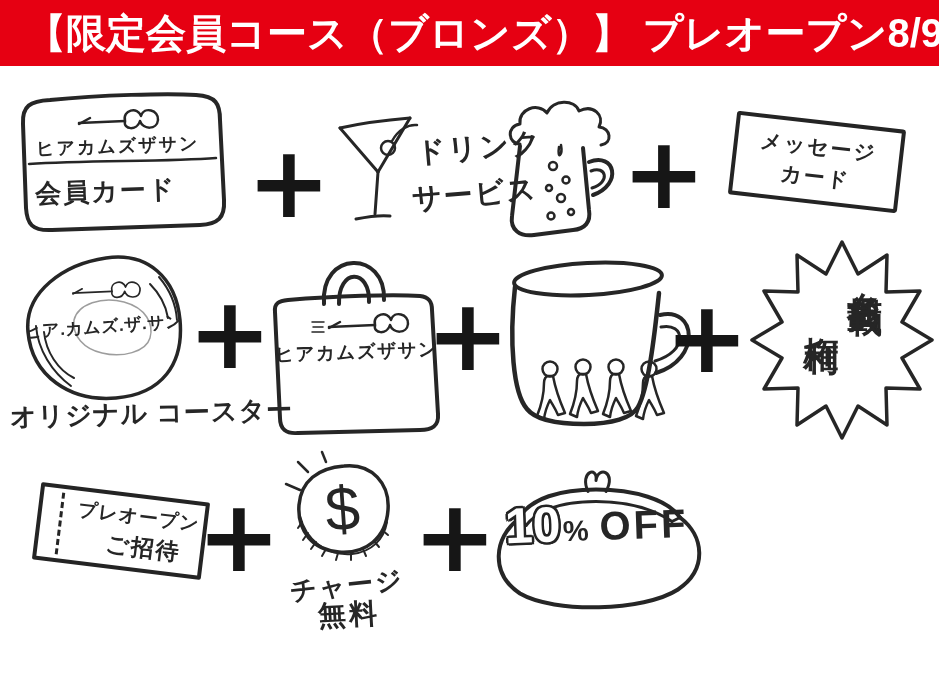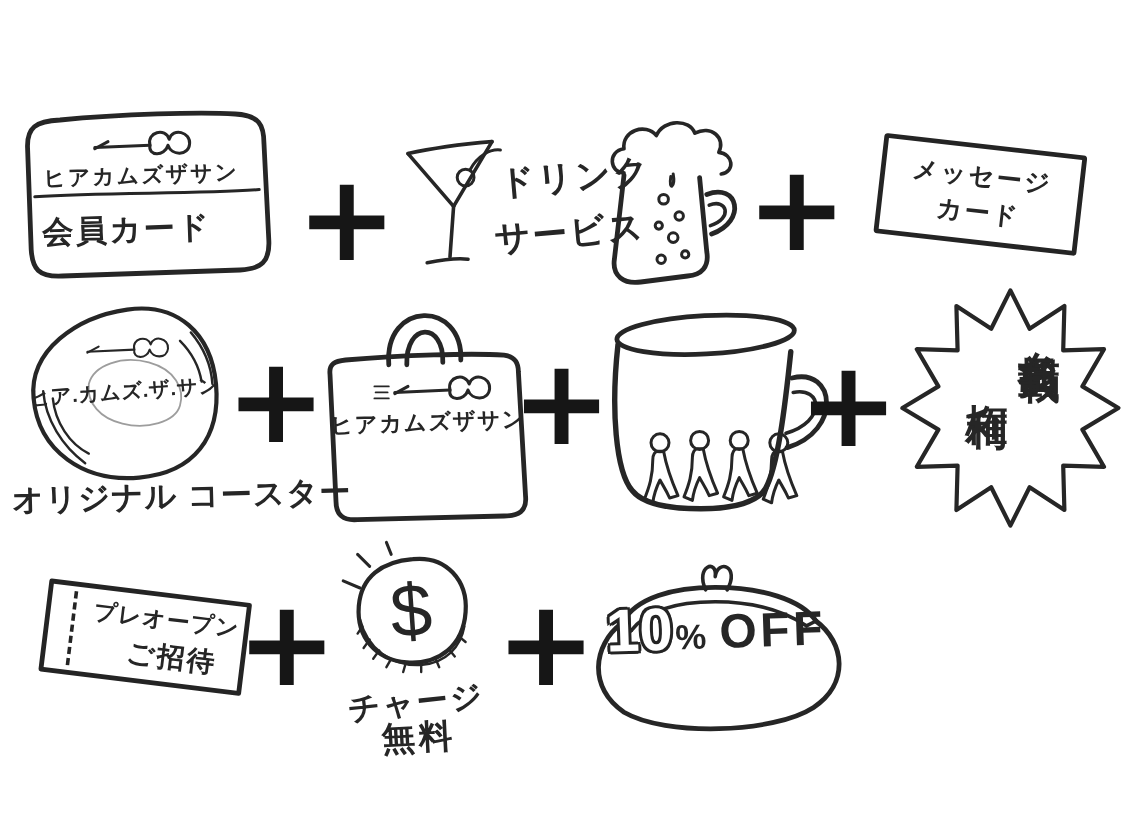--- a/index.html
+++ b/index.html
@@ -49,20 +49,23 @@
       text-shadow:2.5px 0 0 #242424,-2.5px 0 0 #242424,0 2.5px 0 #242424,0 -2.5px 0 #242424,
                   2px 2px 0 #242424,-2px 2px 0 #242424,2px -2px 0 #242424,-2px -2px 0 #242424;}
   .purse-text .pct{font-size:29px;font-weight:700;margin:0 3px 0 2px;}
   .purse-text .off{font-size:40px;font-weight:700;letter-spacing:3px;margin-left:8px;}
 </style>
 </head>
 <body>
 
 <div class="canvas">
 
+  <header class="banner">
+    <span>【限定会員コース（ブロンズ）】 プレオープン8/9</span>
+  </header>
 
   <div class="piece" style="left:16px;top:88px;width:214px;height:146px;">
     <svg viewBox="0 0 214 146">
       <path class="w4" d="M34,12 C84,7 152,5 180,7 C200,8 204,16 204,32 L208,112 C209,130 202,136 184,137 L36,142 C16,143 11,136 10,120 L7,36 C6,18 14,13 34,12 Z"></path>
       <g class="w25" transform="translate(62,22)">
         <path d="M1,14 L12,8"></path>
           <path d="M1,13 L47,11"></path>
         <path d="M47,11 C44,0 60,-4 63,6 C66,-4 81,0 80,10 C79,20 65,20 62,11 C59,21 45,20 47,11 Z"></path>
       </g>
       <text x="102" y="64" text-anchor="middle" font-size="18" font-weight="600" letter-spacing="2" transform="rotate(-2 102 64)">ヒアカムズザサン</text>

